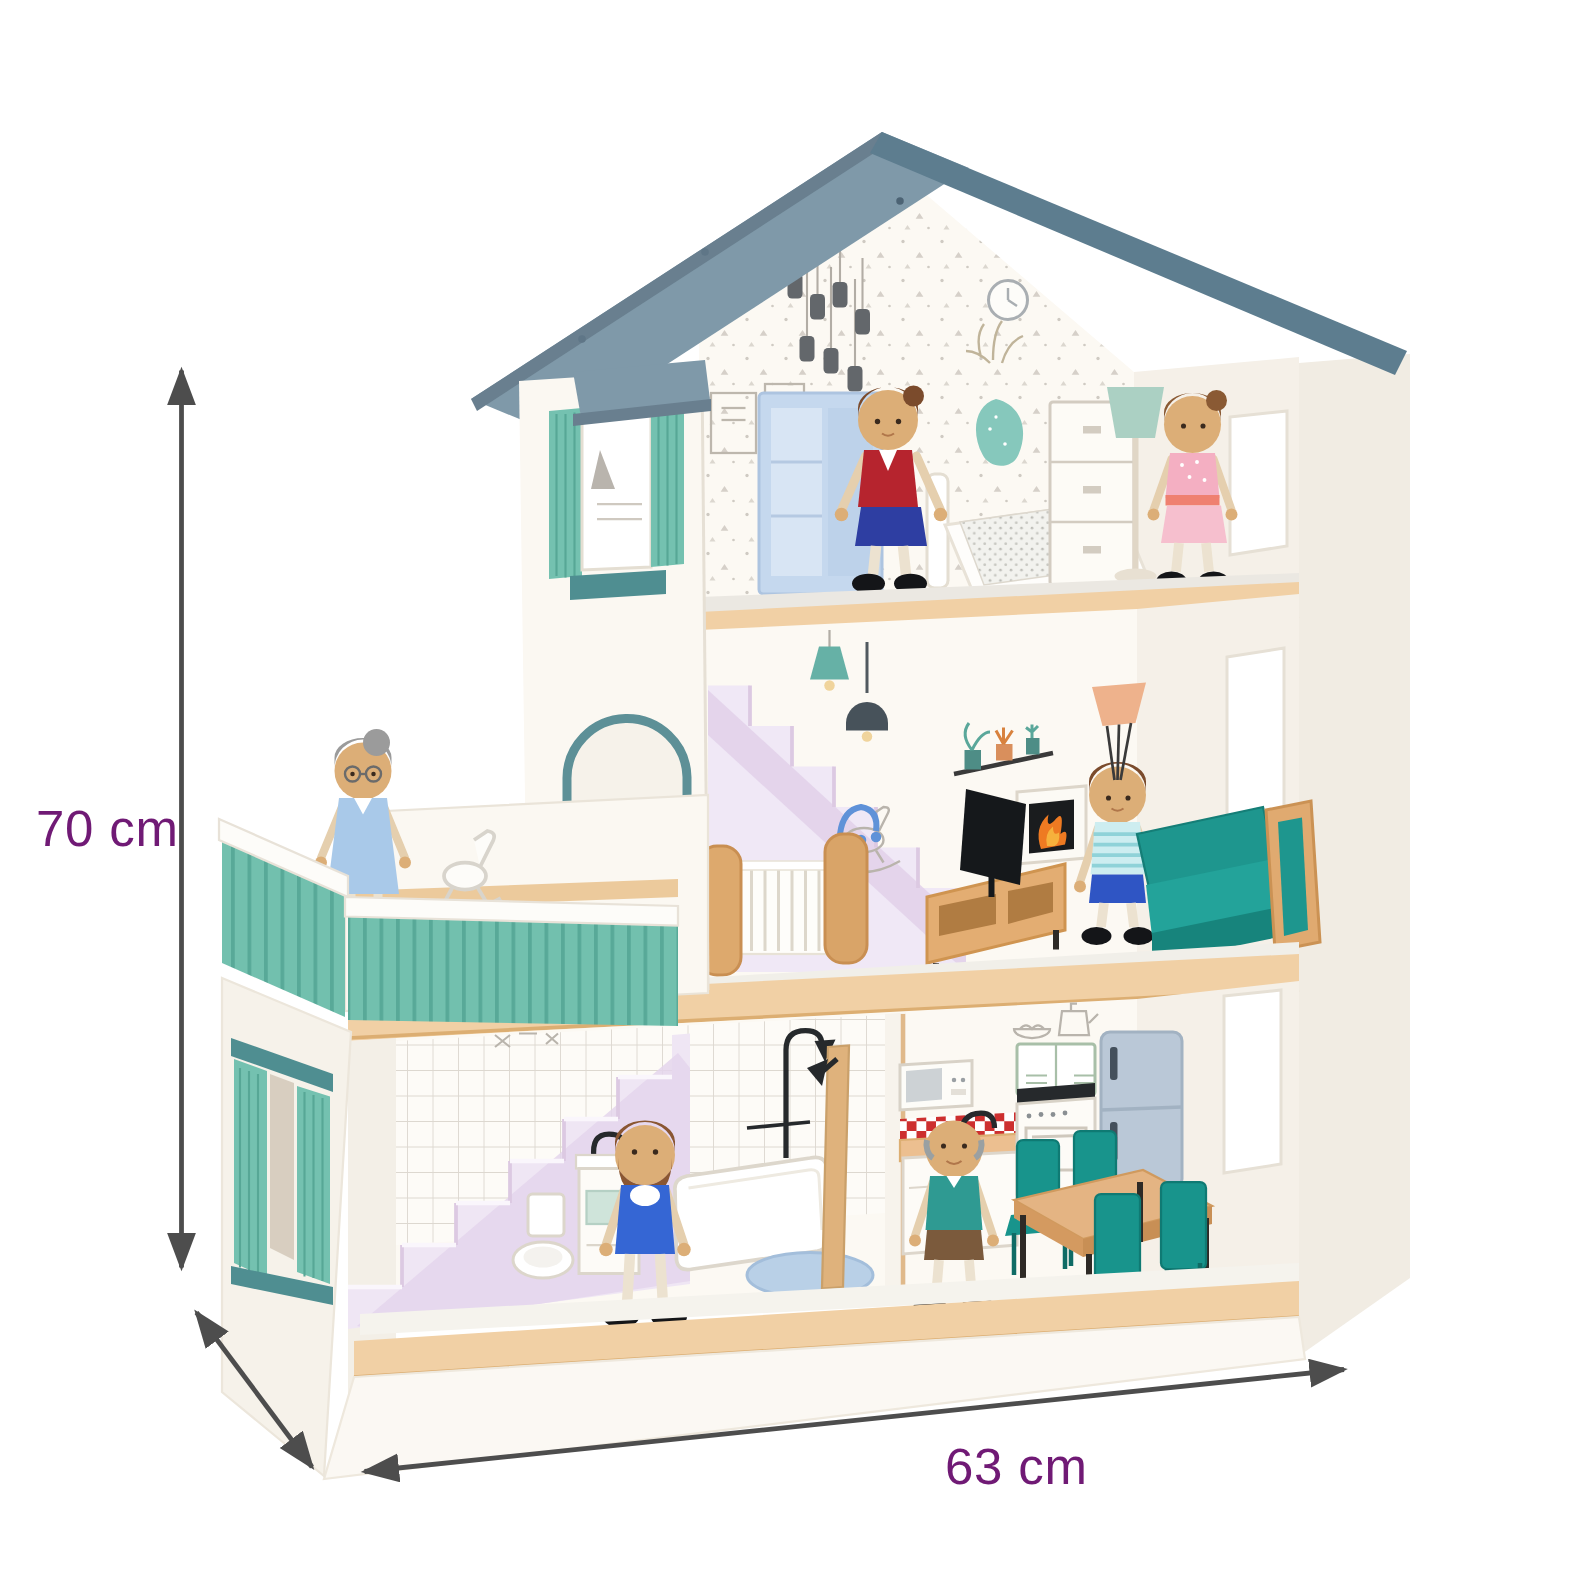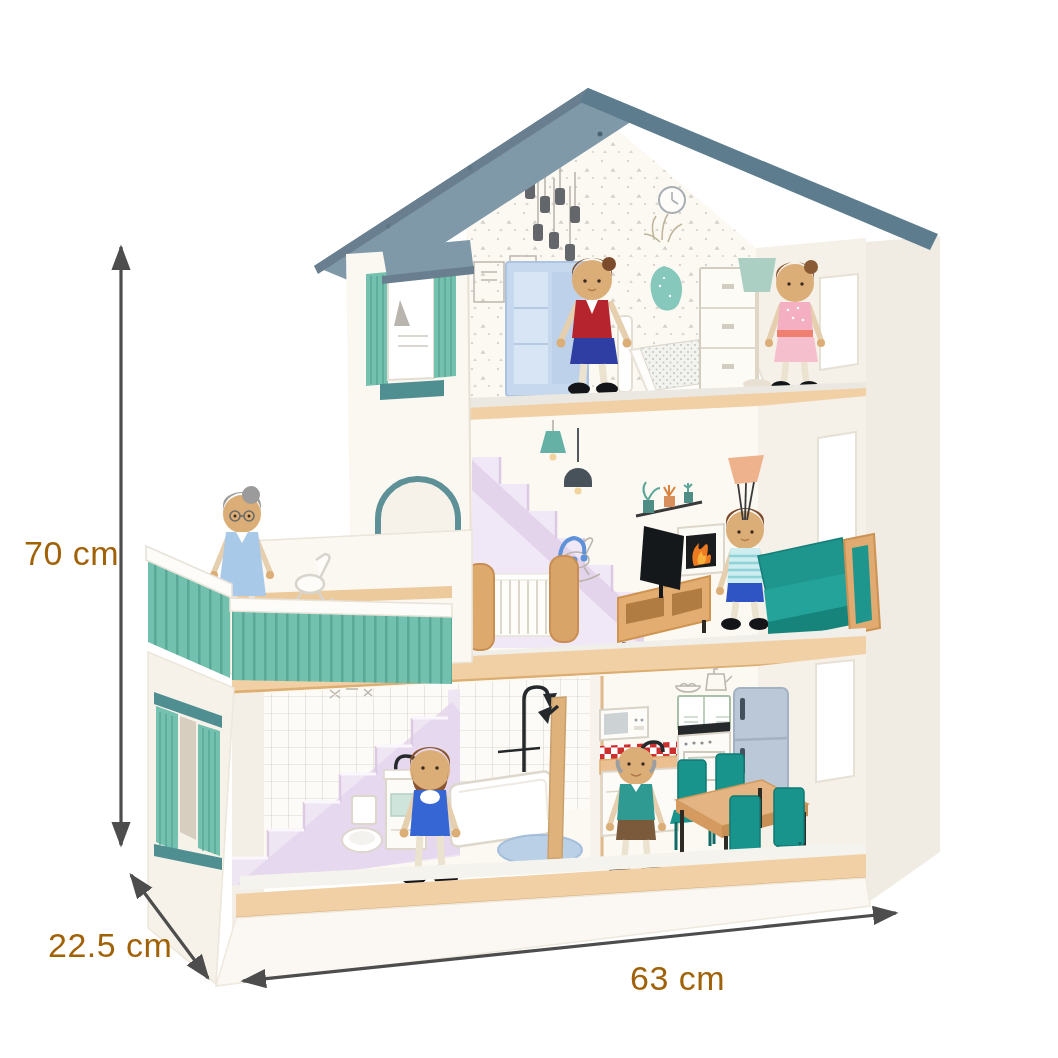--- a/index.html
+++ b/index.html
@@ -1,19 +1,19 @@
 <!DOCTYPE html>
 <html><head>
 <meta charset="utf-8">
 <style>
   html,body{margin:0;padding:0;background:#ffffff;}
   .stage{position:relative;width:1058px;height:1058px;background:#ffffff;
          font-family:"Liberation Sans", sans-serif;overflow:hidden;}
   .stage svg{position:absolute;left:0;top:0;}
-  .dim-label{position:absolute;font-size:34px;color:#a16207;letter-spacing:.5px;
+  .dim-label{position:absolute;font-size:34px;color:#701a75;letter-spacing:.5px;
              font-family:"Liberation Sans", sans-serif;white-space:nowrap;}
   #label-height{left:24px;top:534px;}
   #label-depth{left:48px;top:926px;}
   #label-width{left:597px;top:959px;margin-left:33px;}
 </style>
 </head>
 <body>
 
 <div class="stage">
 
@@ -571,16 +571,15 @@
   </g>
 
   <g stroke="#4d4d4d" stroke-width="3.2" fill="none">
     <line x1="121" y1="247" x2="121" y2="845" marker-start="url(#arr)" marker-end="url(#arr)"></line>
     <line x1="131" y1="875" x2="208" y2="978" marker-start="url(#arr)" marker-end="url(#arr)"></line>
     <line x1="243" y1="981" x2="896" y2="913" marker-start="url(#arr)" marker-end="url(#arr)"></line>
   </g>
 </svg>
 
 <div class="dim-label" id="label-height">70 cm</div>
-<div class="dim-label" id="label-depth">22.5 cm</div>
 <div class="dim-label" id="label-width">63 cm</div>
 
 </div>
 
 </body></html>

